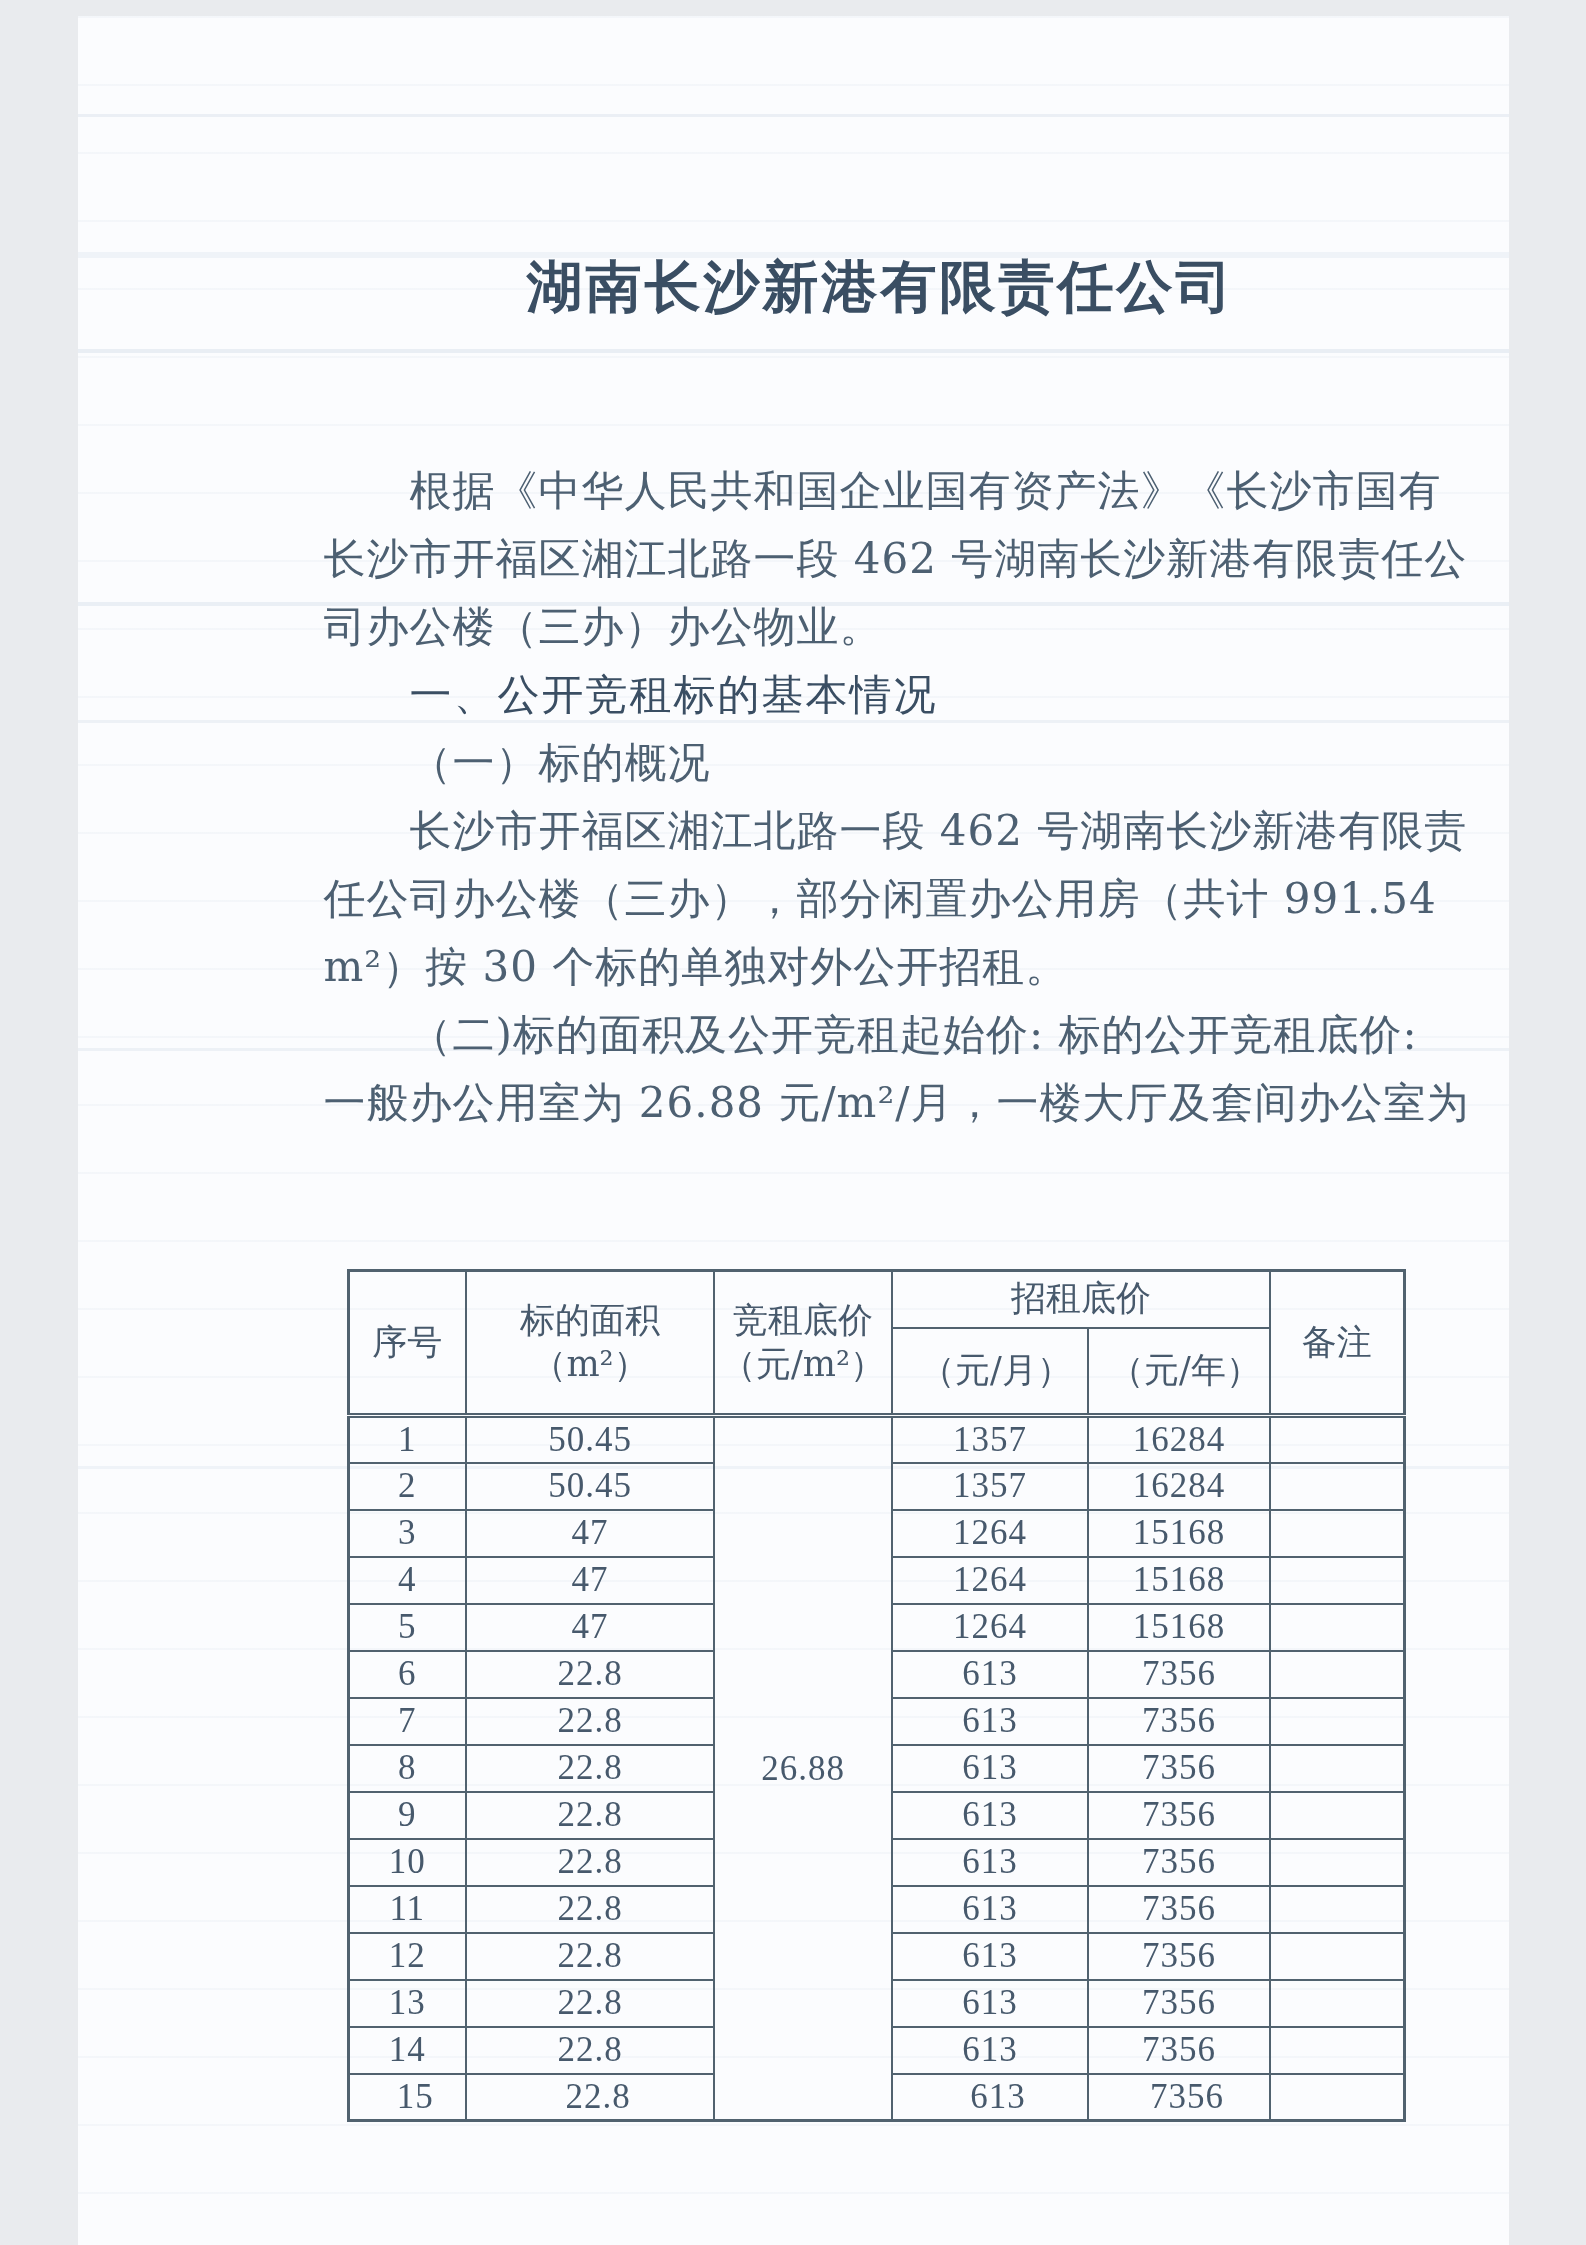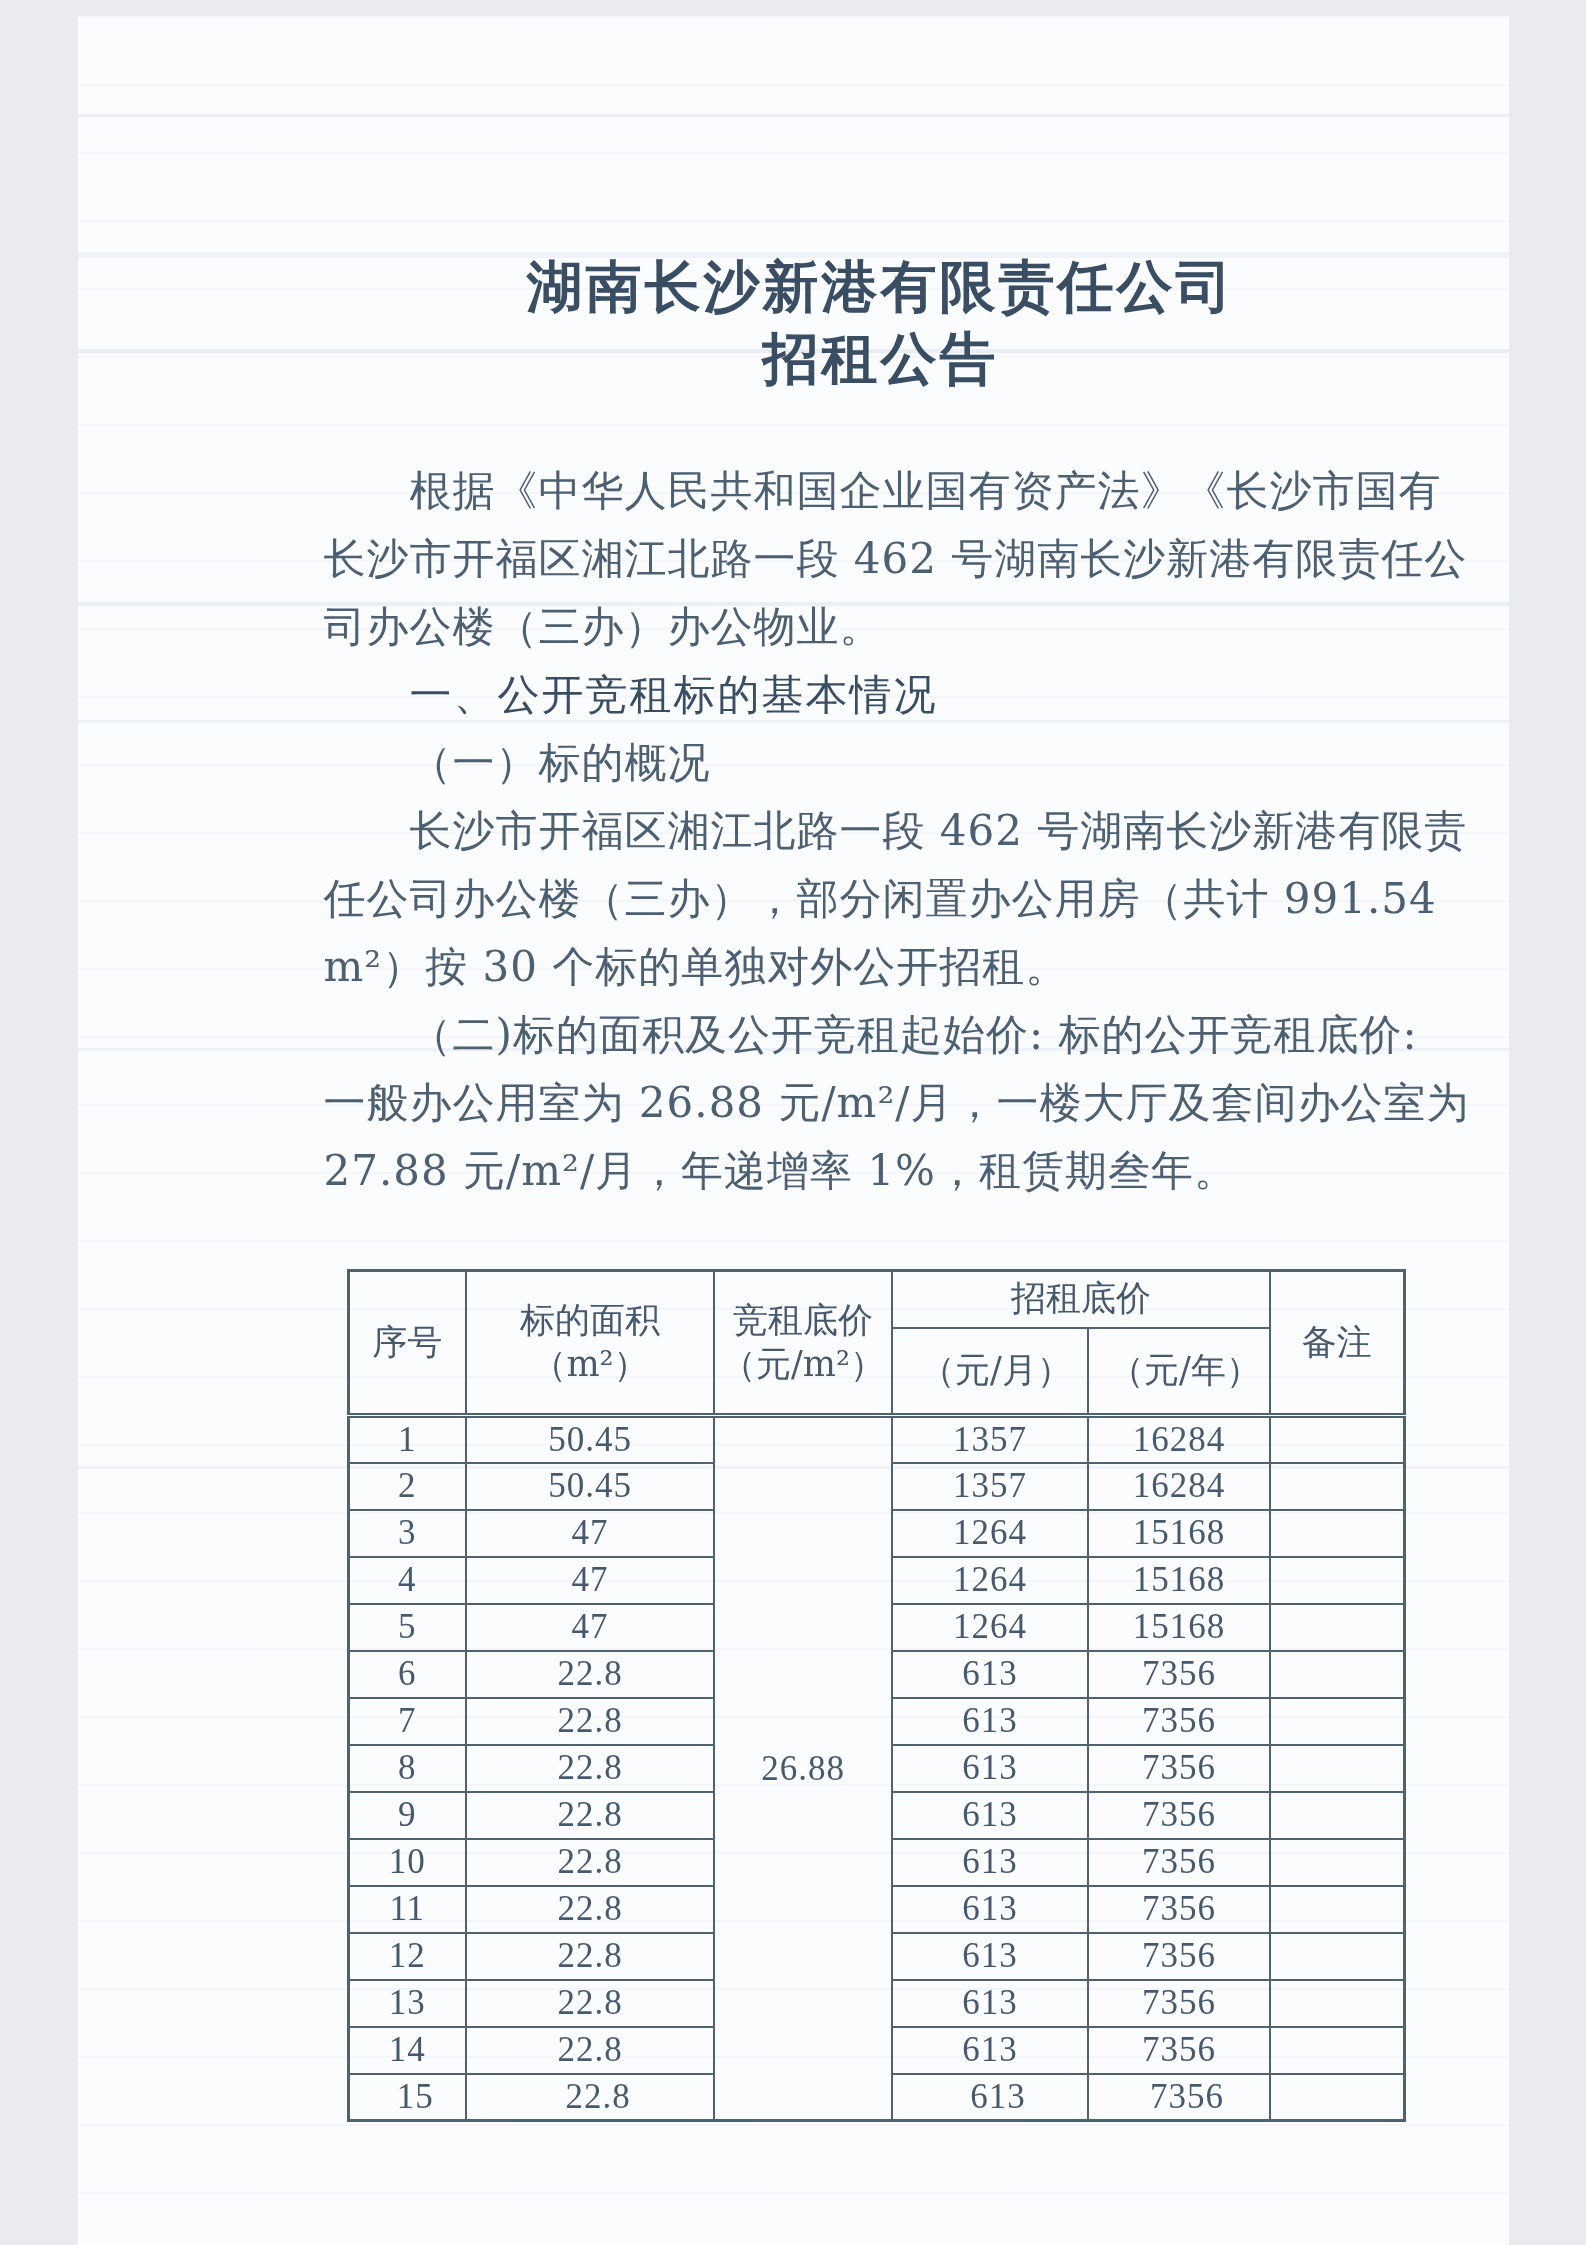--- a/index.html
+++ b/index.html
@@ -85,35 +85,33 @@
   <div class="streak s1"></div>
   <div class="streak s2"></div>
   <div class="streak s3"></div>
   <div class="streak s4"></div>
   <div class="streak s5"></div>
   <div class="streak s6"></div>
   <div class="streak s7"></div>
 
   <div class="title-block">
     <span>湖南长沙新港有限责任公司</span>
-    <span>招租公告</span>
   </div>
 
   <div class="body-block">
     <div class="ln ind">根据《中华人民共和国企业国有资产法》《长沙市国有</div>
     <div class="ln">长沙市开福区湘江北路一段 462 号湖南长沙新港有限责任公</div>
     <div class="ln">司办公楼（三办）办公物业。</div>
     <div class="ln ind hd">一、公开竞租标的基本情况</div>
     <div class="ln ind">（一）标的概况</div>
     <div class="ln ind">长沙市开福区湘江北路一段 462 号湖南长沙新港有限责</div>
     <div class="ln">任公司办公楼（三办），部分闲置办公用房（共计 991.54</div>
     <div class="ln">m²）按 30 个标的单独对外公开招租。</div>
     <div class="ln ind">（二)标的面积及公开竞租起始价: 标的公开竞租底价:</div>
     <div class="ln">一般办公用室为 26.88 元/m²/月，一楼大厅及套间办公室为</div>
-    <div class="ln">27.88 元/m²/月，年递增率 1%，租赁期叁年。</div>
   </div>
 
   <div class="table-block">
     <table class="bid">
       <colgroup>
         <col style="width:118px">
           <col style="width:248px">
           <col style="width:178px">
         <col style="width:196px">
           <col style="width:182px">

